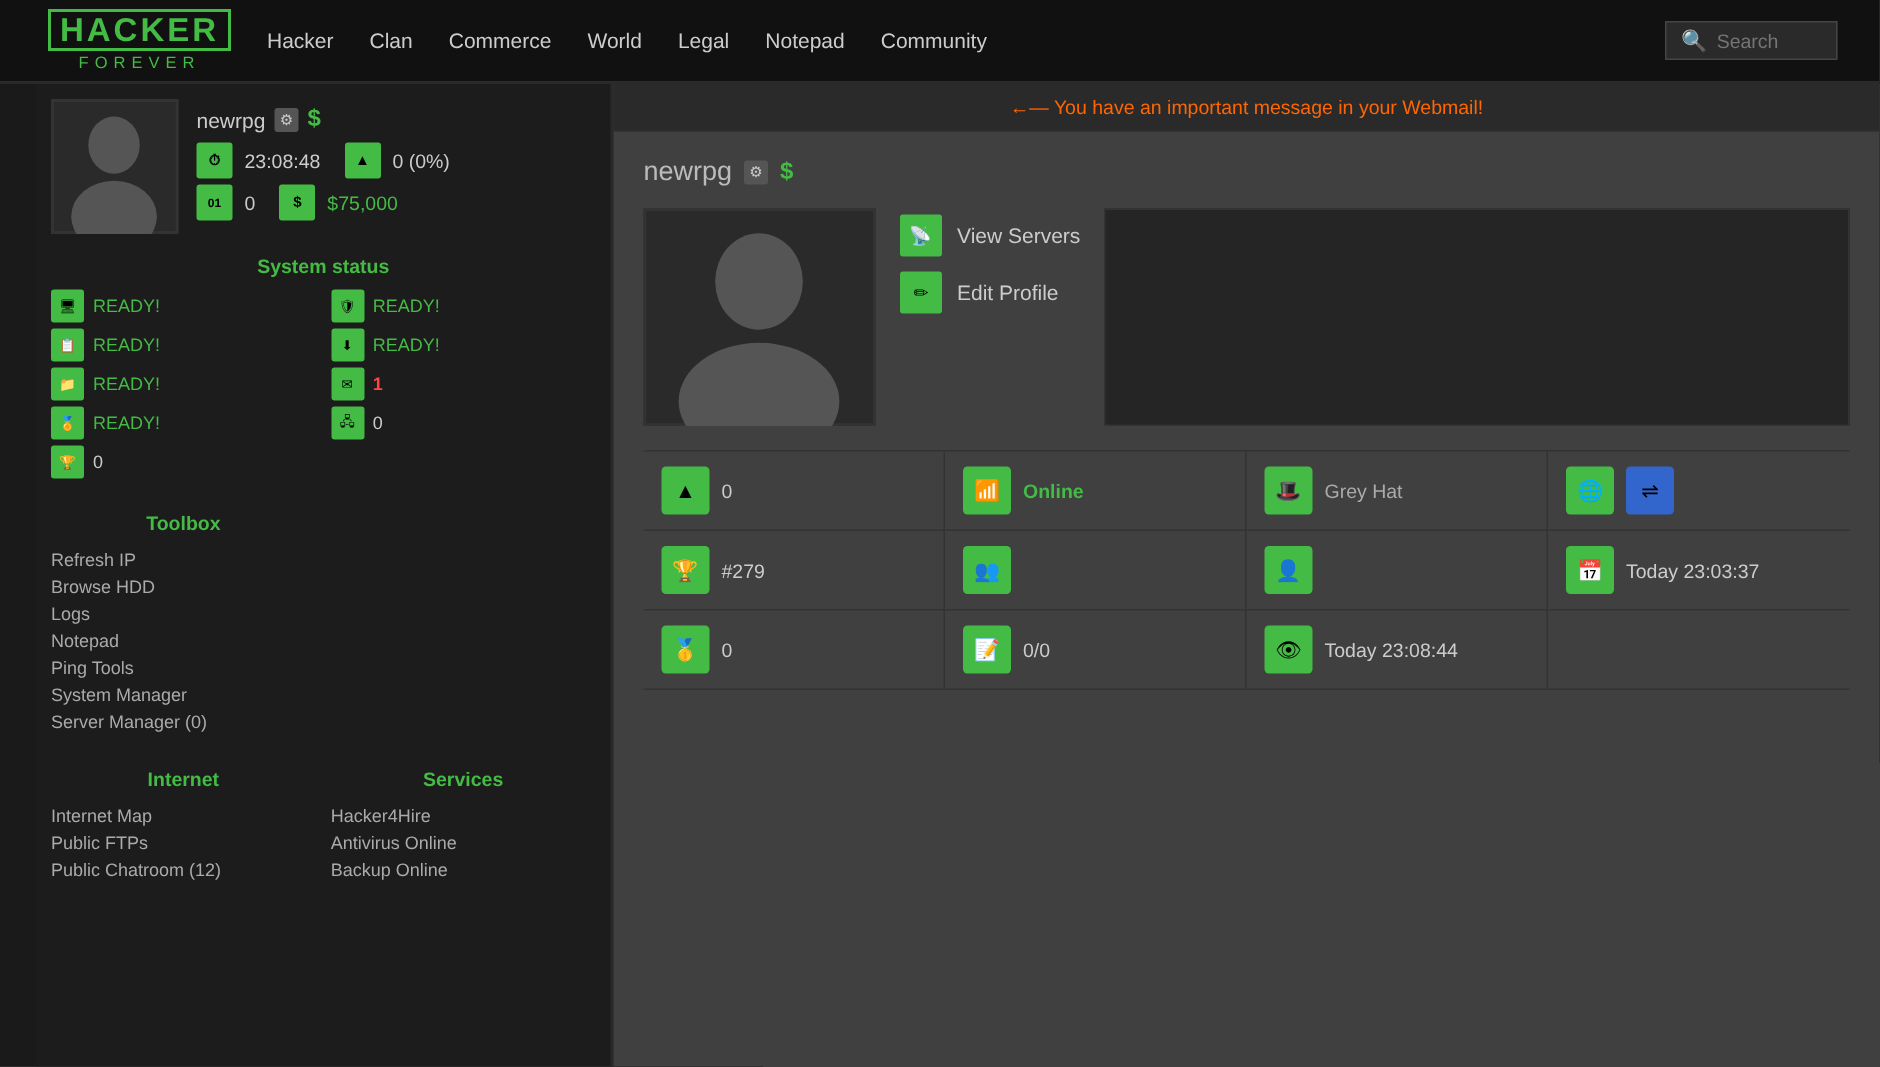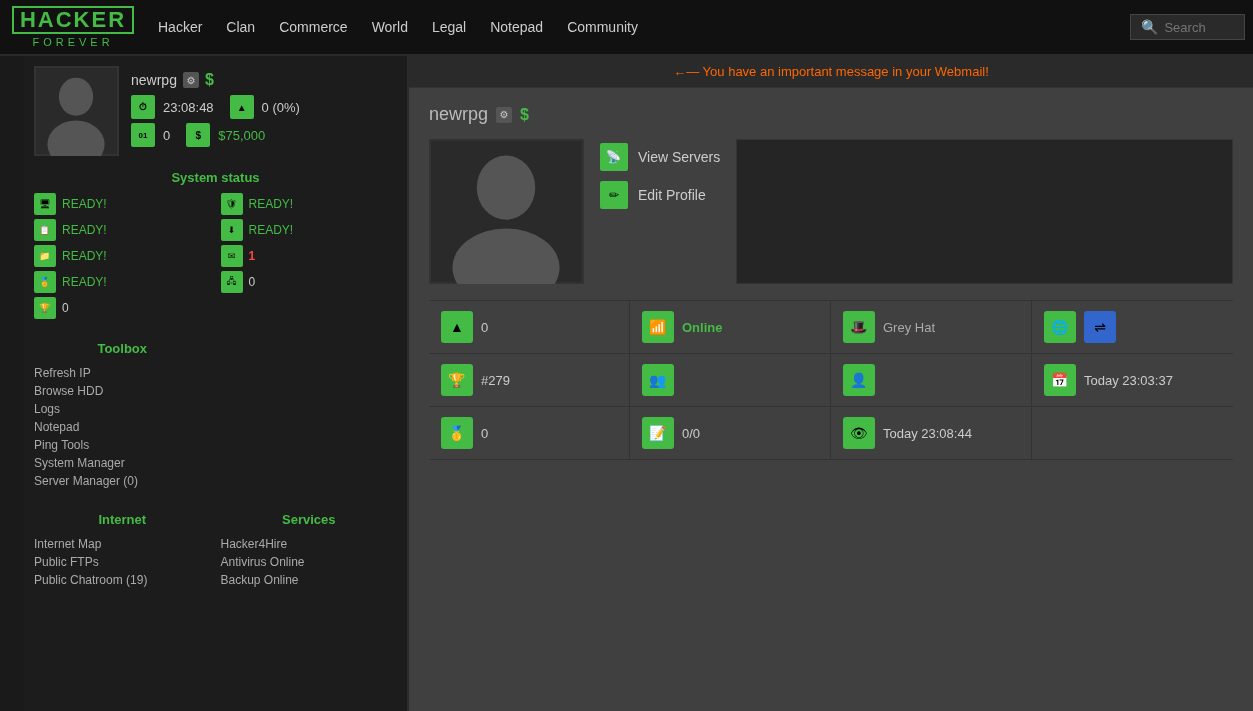--- a/index.html
+++ b/index.html
@@ -13,21 +13,21 @@
       overflow: hidden;
     }
 
     
     .topnav {
       background: #111;
       border-bottom: 2px solid #2a2a2a;
       display: flex;
       align-items: center;
       height: 56px;
-      padding: 0 8px;
+      padding: 0 28px;
     }
     .logo {
       width: 130px;
       display: flex;
       flex-direction: column;
       align-items: center;
       margin-right: 20px;
     }
     .logo-hacker {
       color: #44bb44;
@@ -428,21 +428,21 @@
         <a class="tool-link">Server Manager (0)</a>
       </div>
     </div>
 
     <div class="internet-section">
       <div class="tool-col">
         <div class="section-title">Internet</div>
         <a class="tool-link">Internet Map</a>
         <a class="tool-link">Public FTPs</a>
         <a class="tool-link">
-          <span>Public Chatroom (19)</span>
+          <span>Public Chatroom (12)</span>
         </a>
       </div>
       <div class="tool-col">
         <div class="section-title">Services</div>
         <a class="tool-link">Hacker4Hire</a>
         <a class="tool-link">Antivirus Online</a>
         <a class="tool-link">Backup Online</a>
       </div>
     </div>
 

